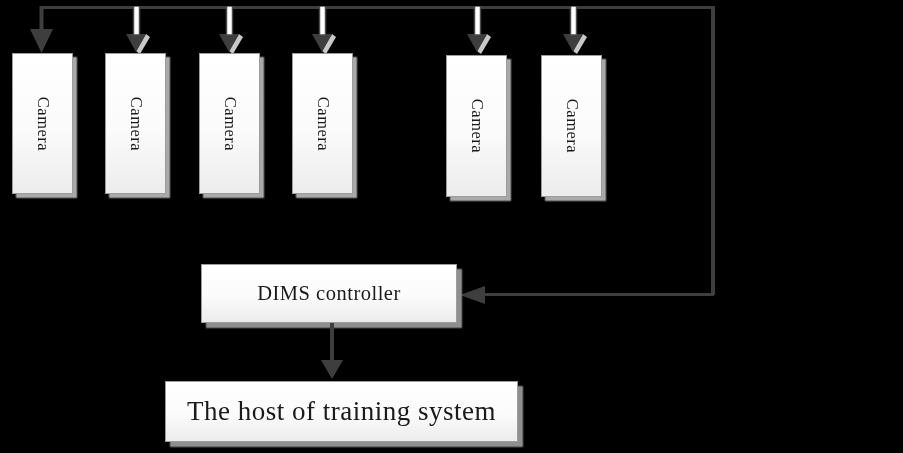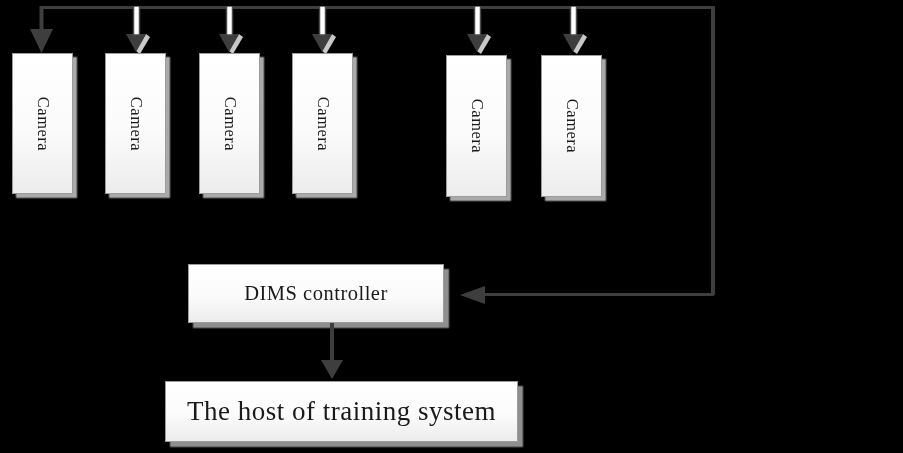--- a/index.html
+++ b/index.html
@@ -40,21 +40,21 @@
   .camera{top:53px;width:61px;height:141px;}
   .camera.late{top:55px;height:142px;}
   .camera .vtext{
     position:absolute;left:50%;top:50%;
     transform:translate(-50%,-50%) rotate(90deg);
     white-space:nowrap;font-size:16.5px;letter-spacing:.5px;
   }
   #camera-1{left:12px;} #camera-2{left:105px;} #camera-3{left:199px;}
   #camera-4{left:292px;} #camera-5{left:446px;} #camera-6{left:541px;}
   #dims-box{
-    left:188px;top:264px;width:256px;height:59px;font-size:20.5px;
+    left:201px;top:264px;width:256px;height:59px;font-size:20.5px;
     box-shadow:5px 5px 1.5px #8f8f8f;letter-spacing:.5px;
   }
   #host-box{
     left:165px;top:381px;width:353px;height:61px;font-size:27px;
     box-shadow:5px 5px 1.5px #8f8f8f;letter-spacing:.5px;
   }
 </style>
 </head>
 <body>
 

